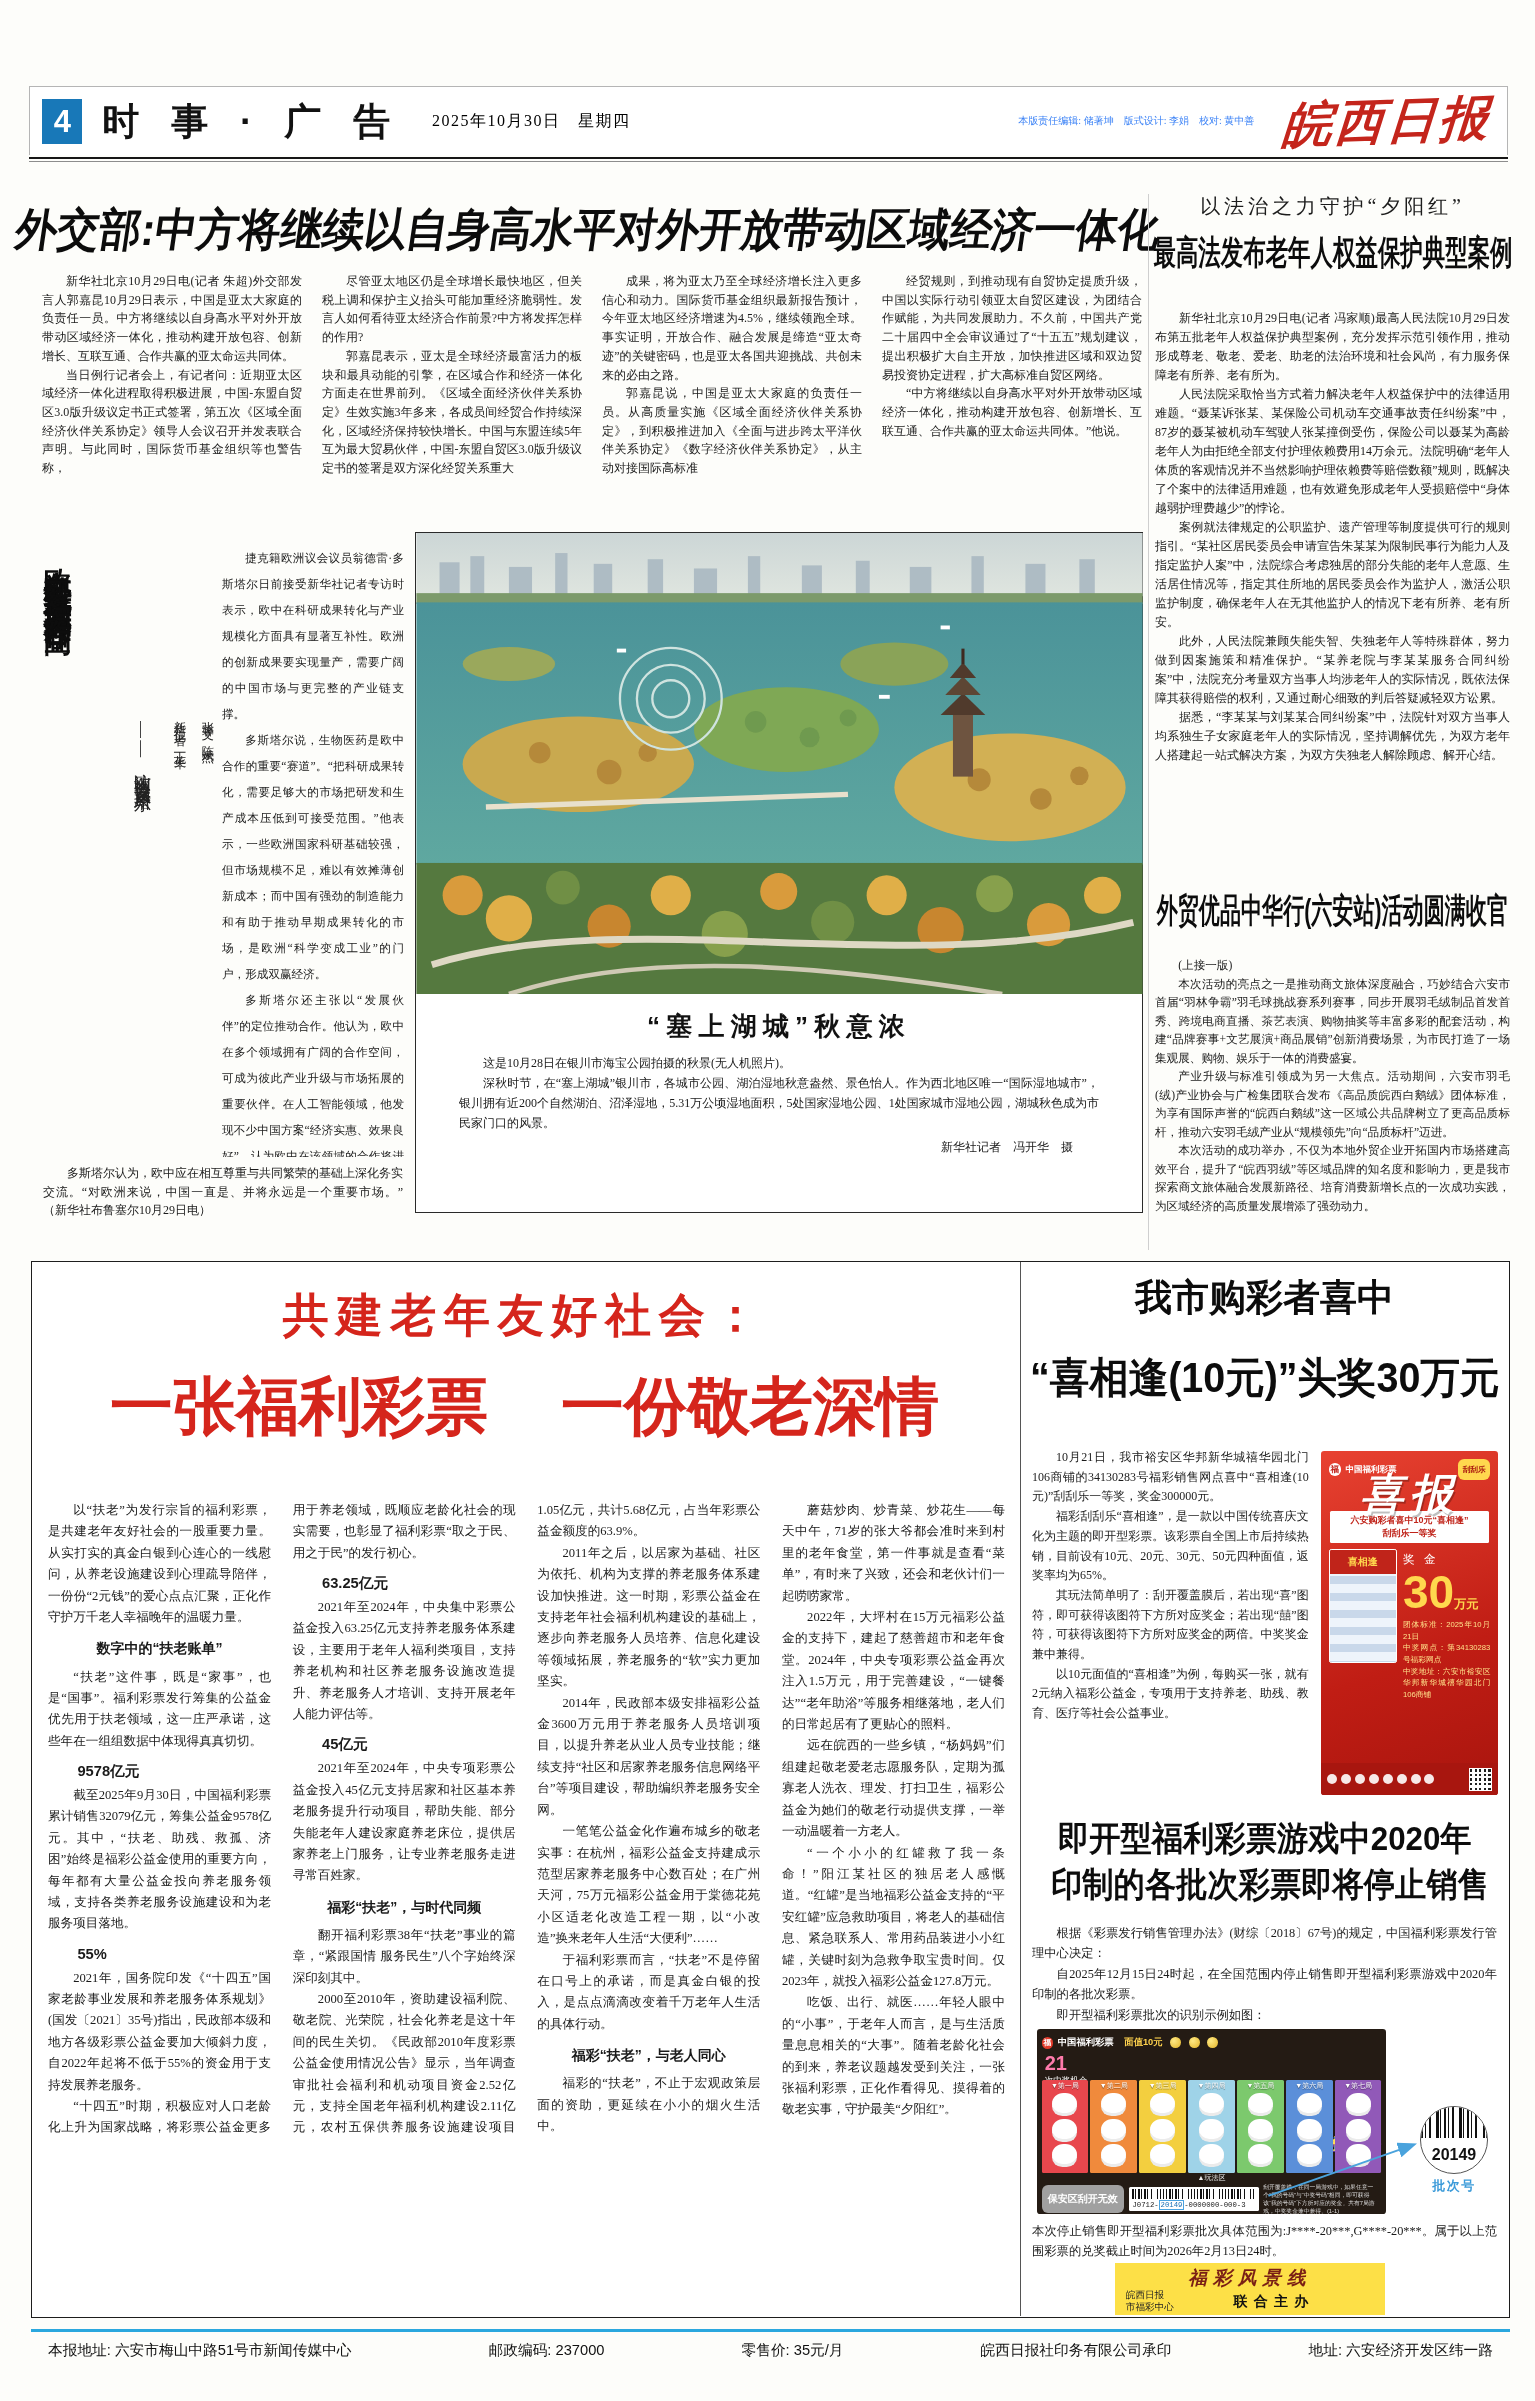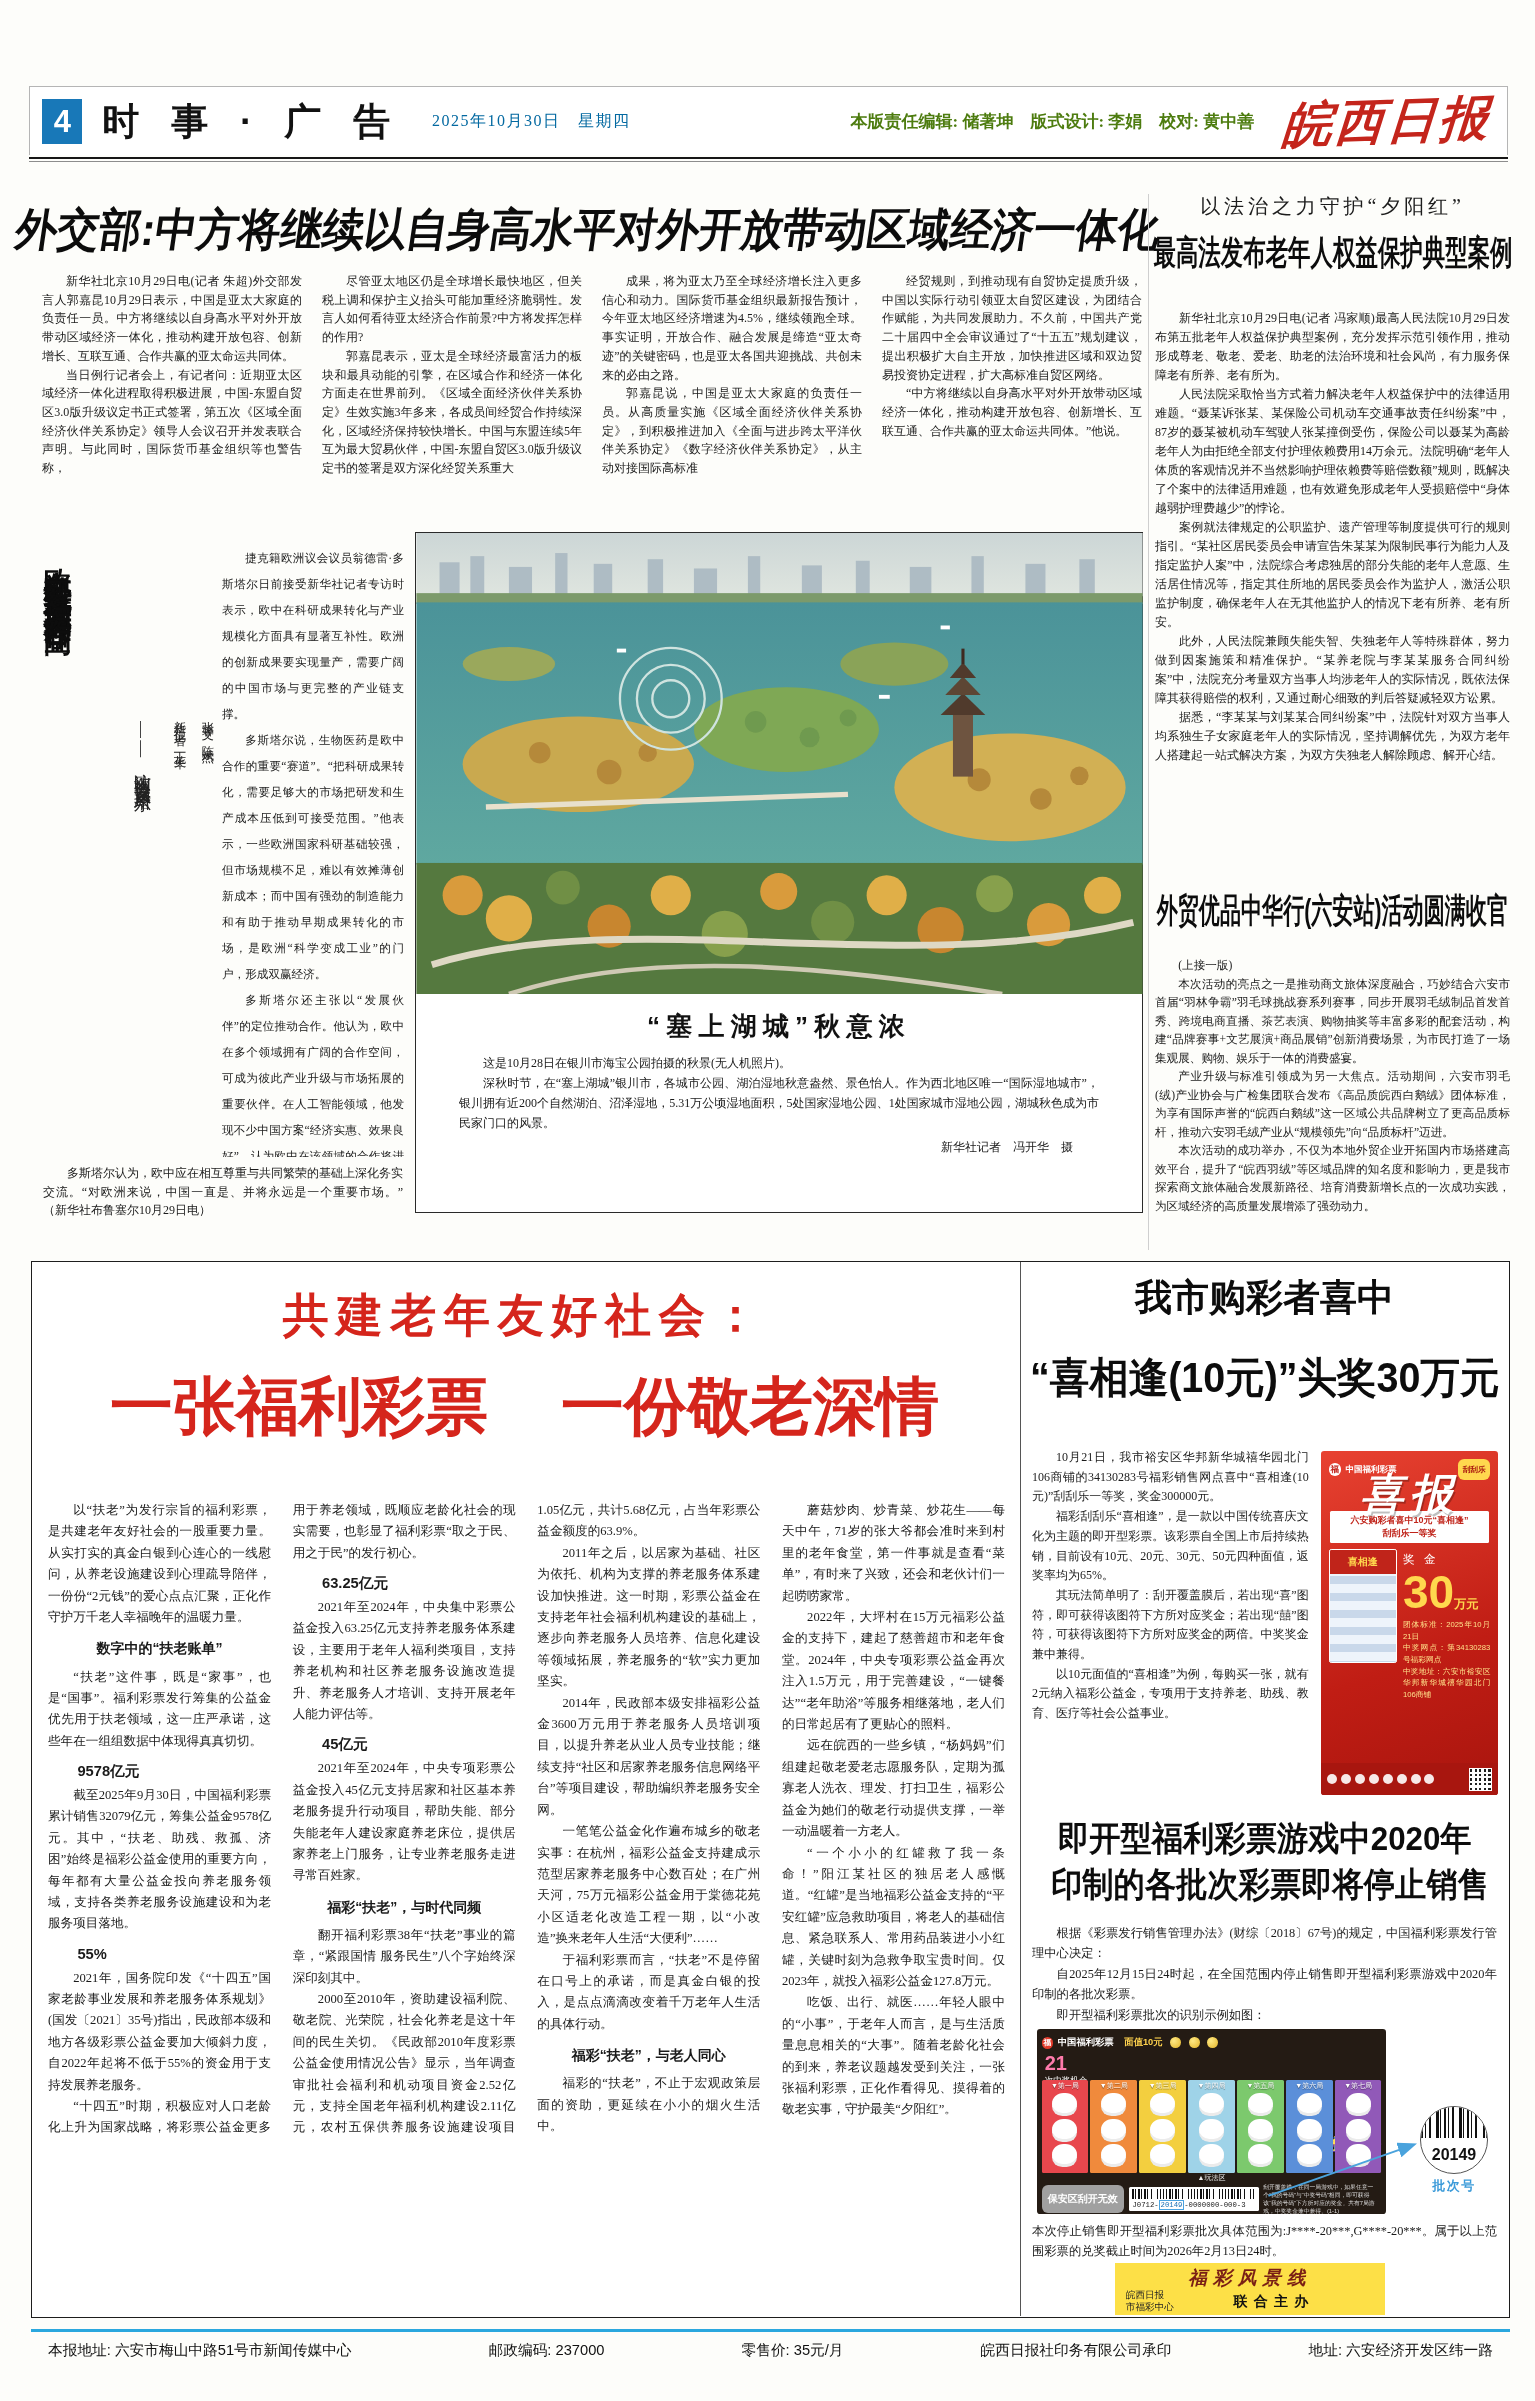--- a/index.html
+++ b/index.html
@@ -7,22 +7,22 @@
   .page { position:relative; width:1536px; height:2401px; background:#fdfdfa; margin:0 auto;
           font-family:"Liberation Serif","DejaVu Serif",serif; color:#1a1a1a; overflow:hidden; }
   .abs { position:absolute; }
 
   
   .header { left:29px; top:86px; width:1479px; height:69px; border:0.8px solid #b5b5b5; border-bottom:none;
             display:flex; align-items:center; background:#fff; }
   .pagenum { margin-left:12.3px; width:40px; height:45px; background:#1878b8; color:#fff;
              font:bold 31px/45px "Liberation Sans","DejaVu Sans",sans-serif; text-align:center; }
   .section-title { margin-left:20px; font:900 37px/1 "Liberation Sans","DejaVu Sans",sans-serif; letter-spacing:10.8px; color:#111; }
-  .header-date { margin-left:31px; font-size:16px; letter-spacing:1.5px; color:#0369a1; white-space:nowrap; }
-  .header-editors { margin-left:auto; font-size:17px; color:#4d7c0f; white-space:nowrap;font-weight:bold; }
+  .header-date { margin-left:31px; font-size:16px; letter-spacing:1.5px; color:#000000; white-space:nowrap; }
+  .header-editors { margin-left:auto; font-size:10px; color:#3b82f6; white-space:nowrap; }
   .masthead { margin:0 15.4px 0 29px; font:900 49px/1 "Liberation Serif","DejaVu Serif",serif; font-style:italic;
               color:#c4251c; letter-spacing:3.1px; transform:rotate(-2deg) skewX(-6deg); white-space:nowrap; }
   .header-rule { left:29px; top:157px; width:1479px; height:5.4px; border-top:2.3px solid #161616; border-bottom:0.8px solid #8d8d8d; }
 
   
   .main-headline { left:32px; top:191px; width:1111px; height:76px; display:flex; align-items:center; justify-content:center; }
   .main-headline span { font:900 45px/1 "Liberation Sans","DejaVu Sans",sans-serif; white-space:nowrap;
                         transform:scaleX(0.93) skewX(-9deg); color:#0c0c0c; }
 
   

